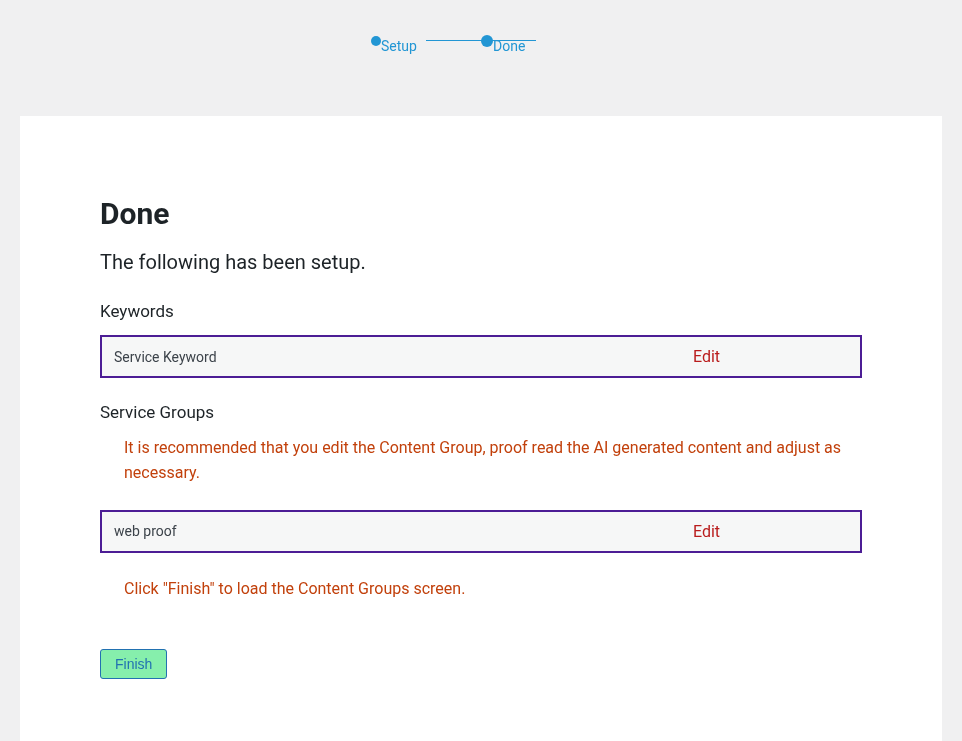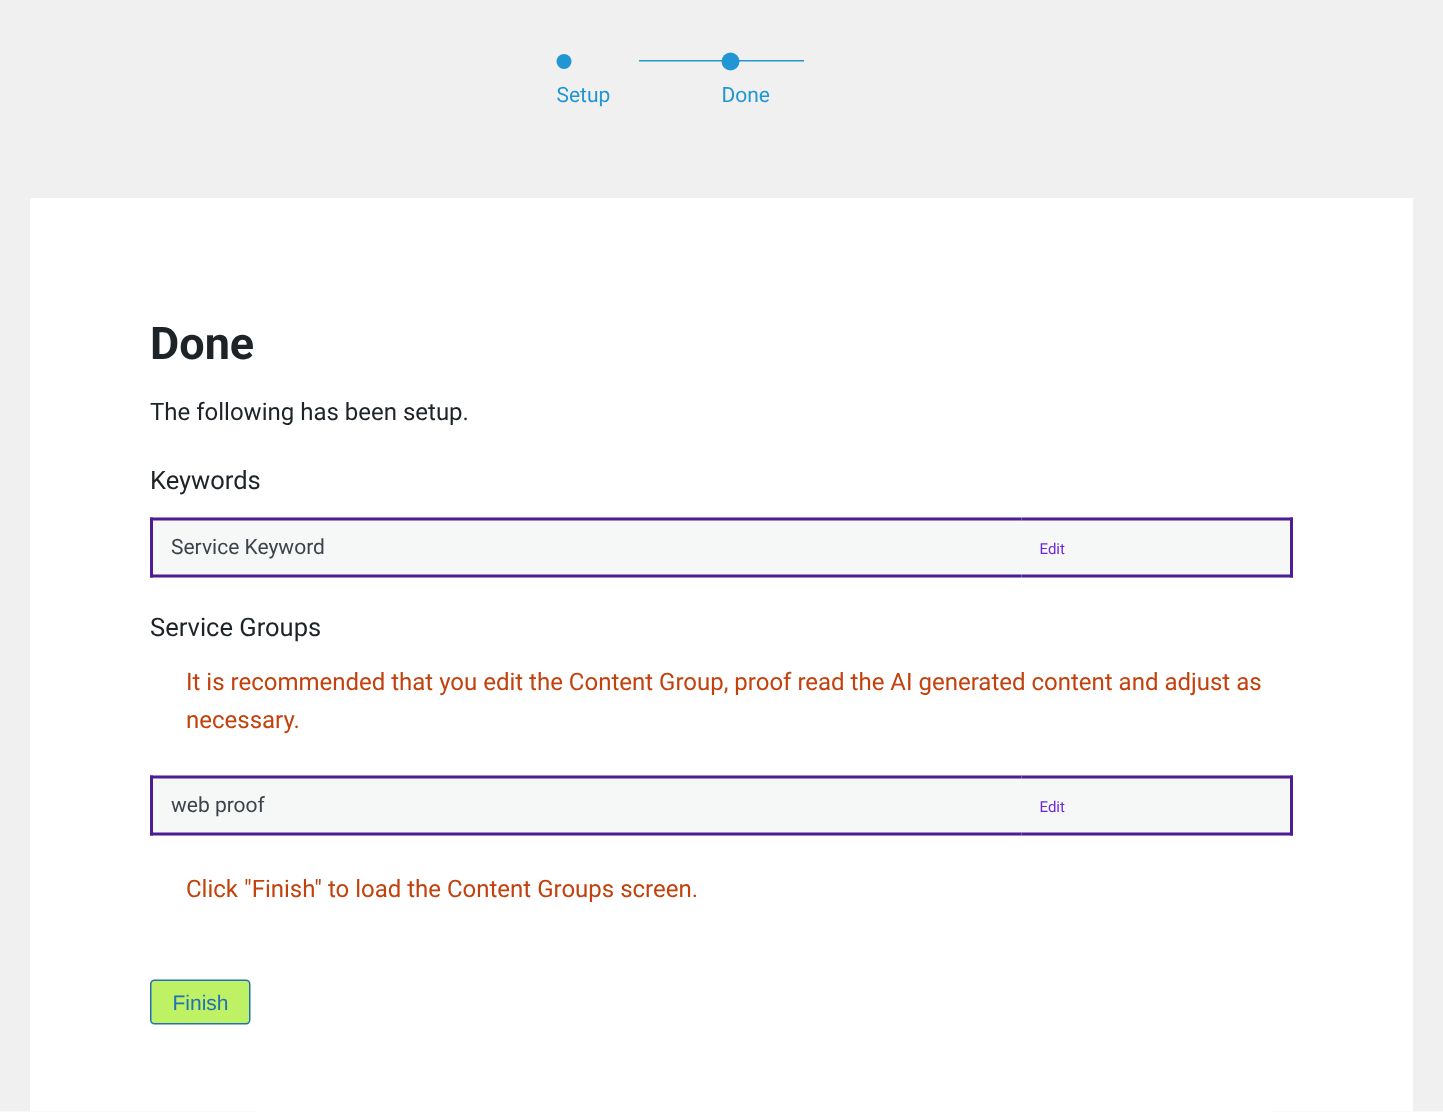--- a/index.html
+++ b/index.html
@@ -20,21 +20,22 @@
       padding-top: 36px;
       padding-bottom: 20px;
     }
     .stepper-inner {
       display: flex;
       align-items: flex-start;
       position: relative;
     }
     .step {
       display: flex;
-      flex-direction: column;
+      flex-direction: row;
+      align-items: center;
       width: 110px;
       position: relative;
       z-index: 2;
     }
     .step-dot {
       width: 10px;
       height: 10px;
       border-radius: 50%;
       background: #2296d4;
       margin-bottom: 10px;
@@ -64,21 +65,21 @@
       padding: 80px 80px 80px 80px;
       min-height: 590px;
     }
     .page-title {
       font-size: 30px;
       font-weight: 700;
       color: #1d2327;
       margin-bottom: 16px;
     }
     .subtext {
-      font-size: 16px;
+      font-size: 20px;
       color: #1d2327;
       margin-bottom: 24px;
       line-height: 1.5;
     }
     .section-heading {
       font-size: 17px;
       font-weight: 400;
       color: #1d2327;
       margin-bottom: 14px;
     }
@@ -92,37 +93,37 @@
     .list-table td {
       padding: 10px 12px;
       font-size: 14px;
       color: #3c434a;
     }
     .list-table td.action-cell {
       text-align: left;
       width: 180px;
     }
     .edit-link {
-      color: #6d28d9;
+      color: #b91c1c;
       text-decoration: none;
       cursor: pointer;
-      font-size: 10px;
+      font-size: 16px;
     }
     .paragraph {
       font-size: 16px;
       color: #c2410c;
       line-height: 1.55;
       margin-bottom: 24px;
       margin-left: 24px;
     }
     .finish-wrap {
       margin-top: 48px;
     }
     .finish-button {
-      background: #bef264;
+      background: #86efac;
       border: 1px solid #2271b1;
       color: #2271b1;
       font-size: 14px;
       padding: 6px 14px;
       border-radius: 3px;
       cursor: pointer;
     }
   </style>
 </head>
 <body>

